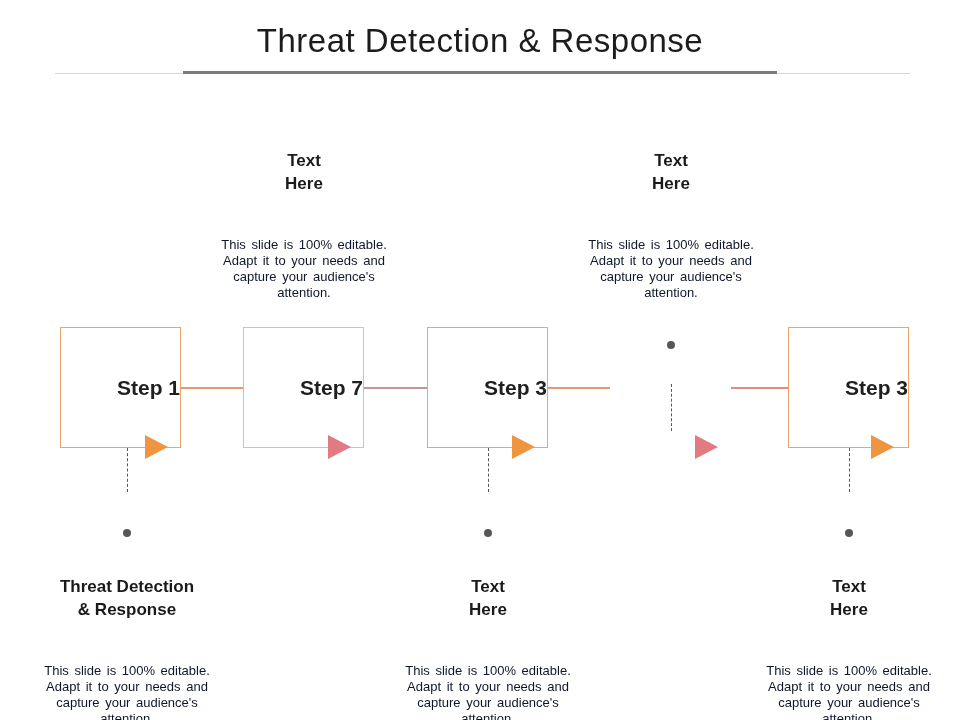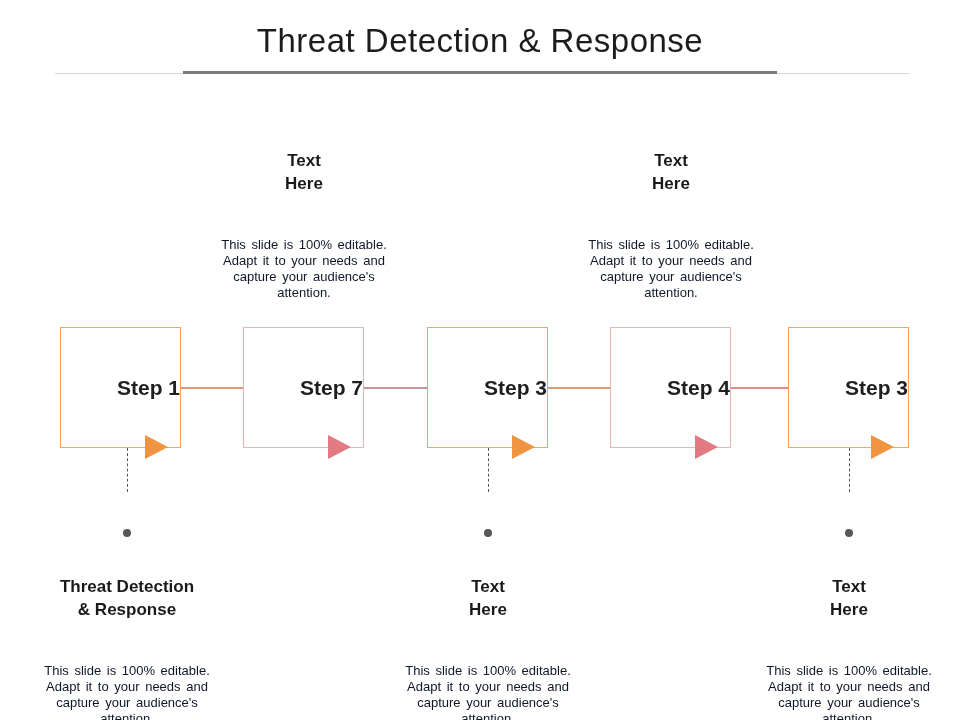--- a/index.html
+++ b/index.html
@@ -107,23 +107,20 @@
 
   <div class="step-box" style="left: 60px; border-color: rgb(241, 164, 105);">
     <span class="step-label">Step 1</span>
   </div>
   <div class="step-box" style="left: 243px; border-color: rgb(235, 179, 181);">
     <span class="step-label">Step 7</span>
   </div>
   <div class="step-box" style="left: 427px; border-color: rgb(241, 164, 105);">
     <span class="step-label">Step 3</span>
   </div>
-  <div class="step-box" style="left: 610px; border-color: rgb(235, 179, 181);">
-    <span class="step-label">Step 4</span>
-  </div>
   <div class="step-box" style="left: 788px; border-color: rgb(241, 164, 105);">
     <span class="step-label">Step 3</span>
   </div>
 
   <div class="connector" style="left: 181px; width: 62px; background: rgb(224, 154, 114);"></div>
   <div class="connector" style="left: 364px; width: 63px; background: rgb(196, 149, 150);"></div>
   <div class="connector" style="left: 548px; width: 62px; background: rgb(224, 154, 114);"></div>
   <div class="connector" style="left: 731px; width: 57px; background: rgb(217, 143, 132);"></div>
 
   <div class="arrow" style="left: 145px; border-left-color: rgb(239, 148, 65);"></div>

